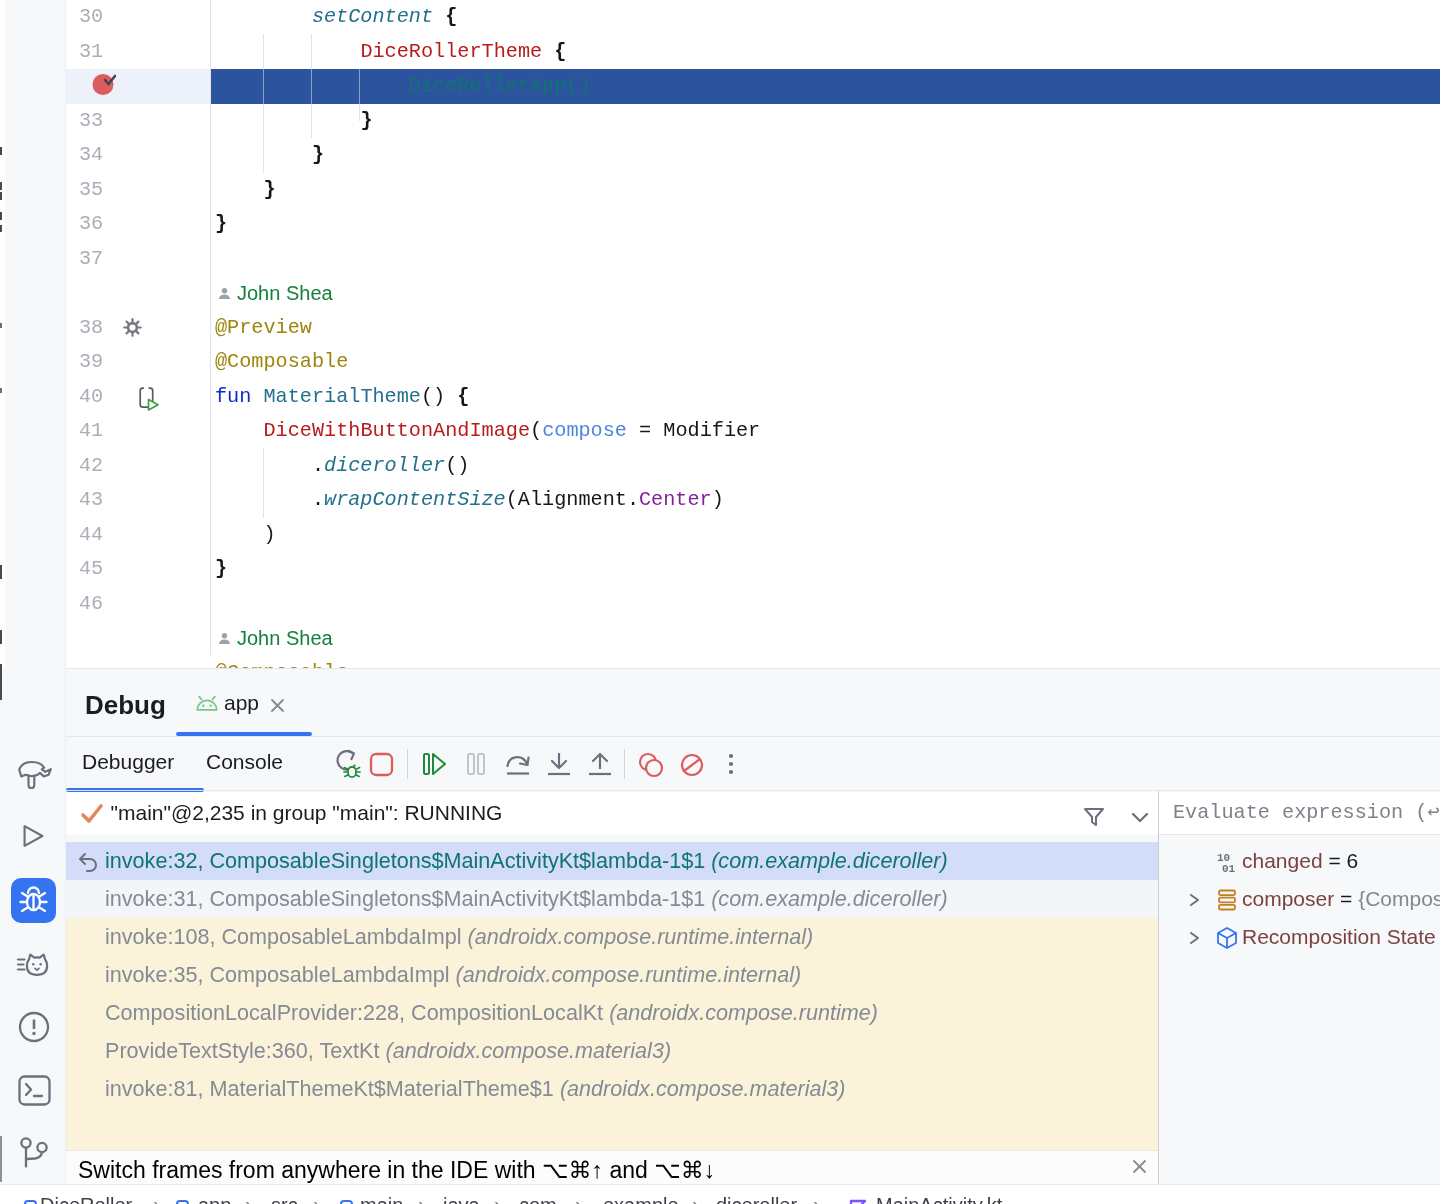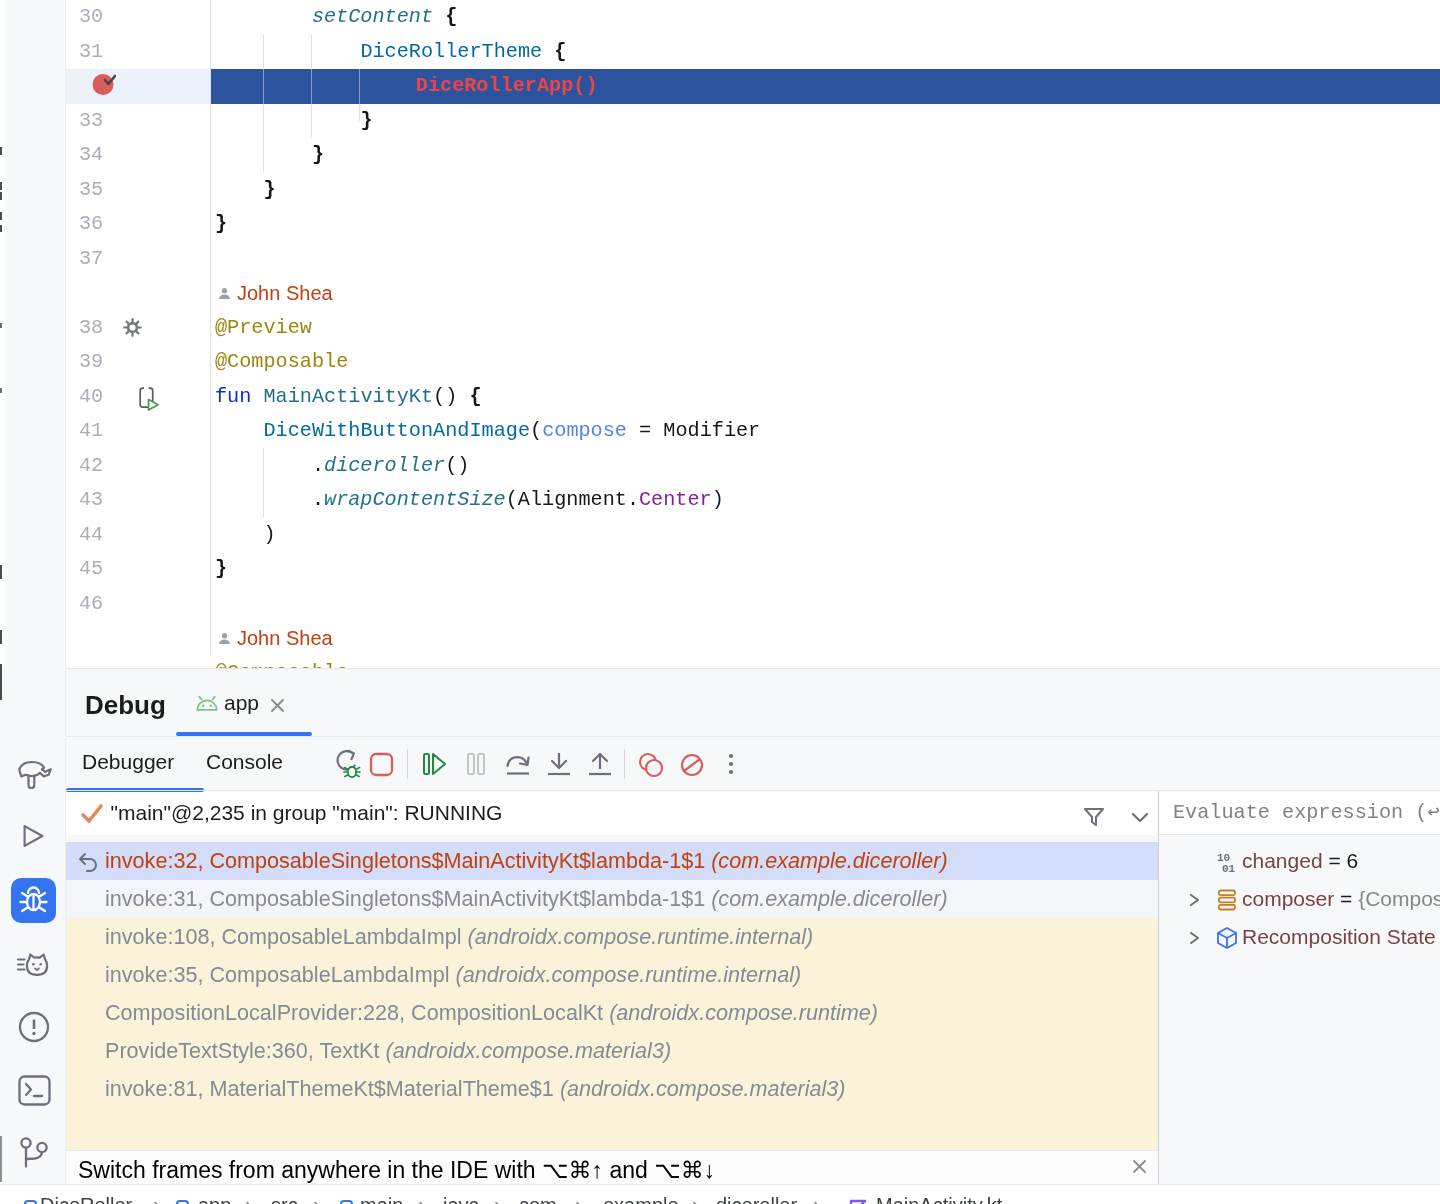--- a/index.html
+++ b/index.html
@@ -7,31 +7,31 @@
     font-family:"Liberation Sans", sans-serif; }
   .abs { position:absolute; }
   #page { position:relative; width:1440px; height:1204px; }
   
   .mono { font-family:"Liberation Mono", monospace; font-size:20.2px; line-height:34.5px; white-space:pre; }
   .ln { position:absolute; width:50px; text-align:center; color:#ACAEB8; font-family:"Liberation Mono", monospace; font-size:20.2px; line-height:34.5px; }
   .code { position:absolute; }
   .kw { color:#0B2FC4; }
   .fn { color:#23708C; }
   .fni { color:#23708C; font-style:italic; }
-  .grn { color:#0369a1; }
+  .grn { color:#b91c1c; }
   .olv { color:#9E860D; }
   .arg { color:#4E86E0; }
   .pur { color:#871E9E; }
   .br { color:#16171B; font-weight:bold; }
   .blk { color:#16171B; }
   .guide { position:absolute; width:1px; background:#E2E3E7; }
-  .author { position:absolute; color:#c2410c; font-size:20px; line-height:34.5px; }
+  .author { position:absolute; color:#15803d; font-size:20px; line-height:34.5px; }
   
   .ui { font-size:21px; color:#1B1C20; }
-  .fr { font-size:21.6px; color:#c2410c; }
+  .fr { font-size:21.6px; color:#0f766e; }
   .gray { color:#848A96; }
   .crumbtxt { position:absolute; top:9px; font-size:20px; color:#3E4046; white-space:nowrap; }
   .crumbsep { position:absolute; top:7px; font-size:21px; color:#7F8489; }
 </style>
 </head>
 <body>
 <div id="page">
 
   <div class="abs" id="editor" style="left:66px; top:0; width:1374px; height:668px; background:#fff; overflow:hidden;">
     <div class="abs" style="left:0; top:69px; width:144px; height:35px; background:#EDF1F9;"></div>
@@ -60,28 +60,28 @@
     <div class="ln" style="top:379.5px;">40</div>
     <div class="ln" style="top:414px;">41</div>
     <div class="ln" style="top:448.5px;">42</div>
     <div class="ln" style="top:483px;">43</div>
     <div class="ln" style="top:517.5px;">44</div>
     <div class="ln" style="top:552px;">45</div>
     <div class="ln" style="top:586.5px;">46</div>
 
     <div class="code mono" style="left:245.9px; top:0;"><span class="fni">setContent</span> <span class="br">{</span></div>
     <div class="code mono" style="left:294.4px; top:34.5px;"><span class="grn">DiceRollerTheme</span> <span class="br">{</span></div>
-    <div class="code mono" style="left:342.8px; top:69px; color:#ef4444; font-weight:bold;margin-left:7px;">DiceRollerApp()</div>
+    <div class="code mono" style="left:342.8px; top:69px; color:#0f766e; font-weight:normal;">DiceRollerApp()</div>
     <div class="code mono" style="left:294.4px; top:103.5px;"><span class="br">}</span></div>
     <div class="code mono" style="left:245.9px; top:138px;"><span class="br">}</span></div>
     <div class="code mono" style="left:197.5px; top:172.5px;"><span class="br">}</span></div>
     <div class="code mono" style="left:149px; top:207px;"><span class="br">}</span></div>
     <div class="code mono" style="left:149px; top:310.5px;"><span class="olv">@Preview</span></div>
     <div class="code mono" style="left:149px; top:345px;"><span class="olv">@Composable</span></div>
-    <div class="code mono" style="left:149px; top:379.5px;"><span class="kw">fun</span> <span class="fn">MainActivityKt</span><span class="blk">() </span><span class="br">{</span></div>
+    <div class="code mono" style="left:149px; top:379.5px;"><span class="kw">fun</span> <span class="fn">MaterialTheme</span><span class="blk">() </span><span class="br">{</span></div>
     <div class="code mono" style="left:197.5px; top:414px;"><span class="grn">DiceWithButtonAndImage</span><span class="blk">(</span><span class="arg">compose</span><span class="blk"> = Modifier</span></div>
     <div class="code mono" style="left:245.9px; top:448.5px;"><span class="blk">.</span><span class="fni">diceroller</span><span class="blk">()</span></div>
     <div class="code mono" style="left:245.9px; top:483px;"><span class="blk">.</span><span class="fni">wrapContentSize</span><span class="blk">(Alignment.</span><span class="pur">Center</span><span class="blk">)</span></div>
     <div class="code mono" style="left:197.5px; top:517.5px;"><span class="blk">)</span></div>
     <div class="code mono" style="left:149px; top:552px;"><span class="br">}</span></div>
     <div class="code mono" style="left:149px; top:655.5px;"><span class="olv">@Composable</span></div>
 
     <div class="author" style="left:171px; top:276px;">John Shea</div>
     <div class="author" style="left:171px; top:621px;">John Shea</div>
     <svg class="abs" style="left:152px; top:287px;" width="13" height="13" viewBox="0 0 13 13">

